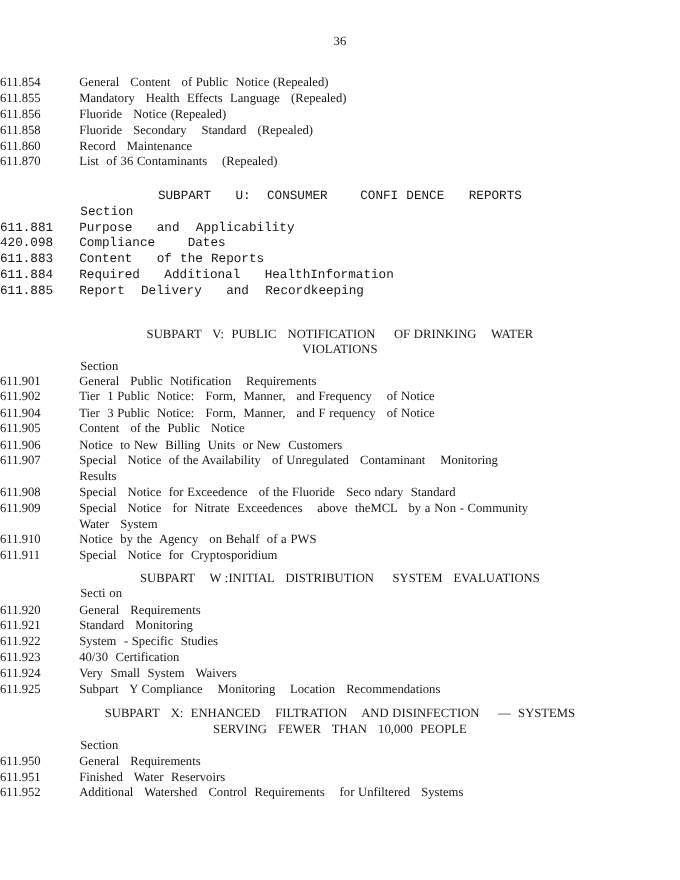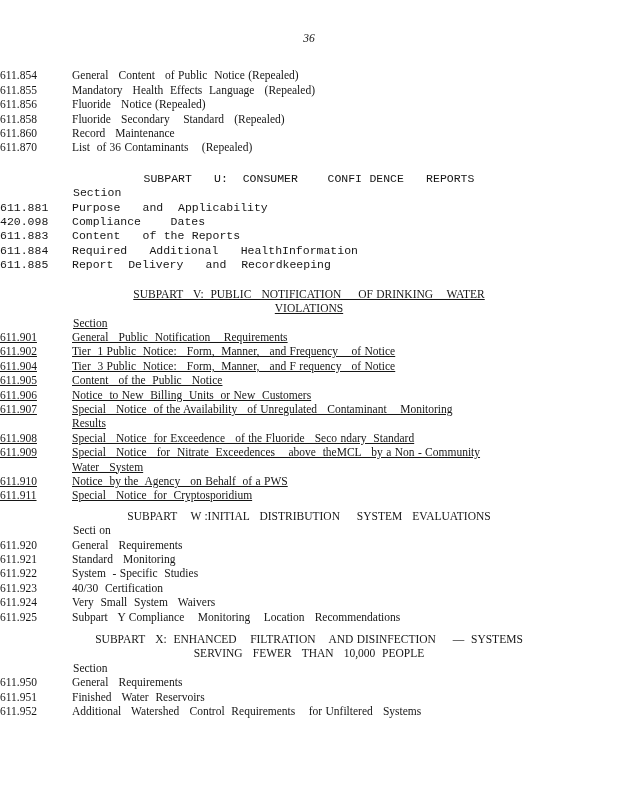--- a/index.html
+++ b/index.html
@@ -11,26 +11,25 @@
     overflow: hidden;
     font-family: "Liberation Serif", "DejaVu Serif", serif;
     font-size: 11.5px;
     line-height: 14.4px;
     color: #161616;
     word-spacing: 0.5px;
   }
   .page-number {
     padding-top: 31px;
     text-align: center;
-    font-style: italic;
   }
   .toc { margin-top: 23px; }
   .group { margin-top: 0; }
   .group:nth-child(2) { margin-top: 17px; font-family: Liberation Mono, monospace; }
-  .group:nth-child(3) { margin-top: 14px; text-decoration: underline; }
+  .group:nth-child(3) { margin-top: 24px; }
   .group:nth-child(4) { margin-top: 6px; }
   .group:nth-child(5) { margin-top: 8px; }
   .heading {
     text-align: center;
     white-space: pre-wrap;
     padding: 0 40px;
   }
   .section-label { margin-left: 73px; }
   .row { display: flex; }
   .num { flex: 0 0 72px; width: 72px; }

